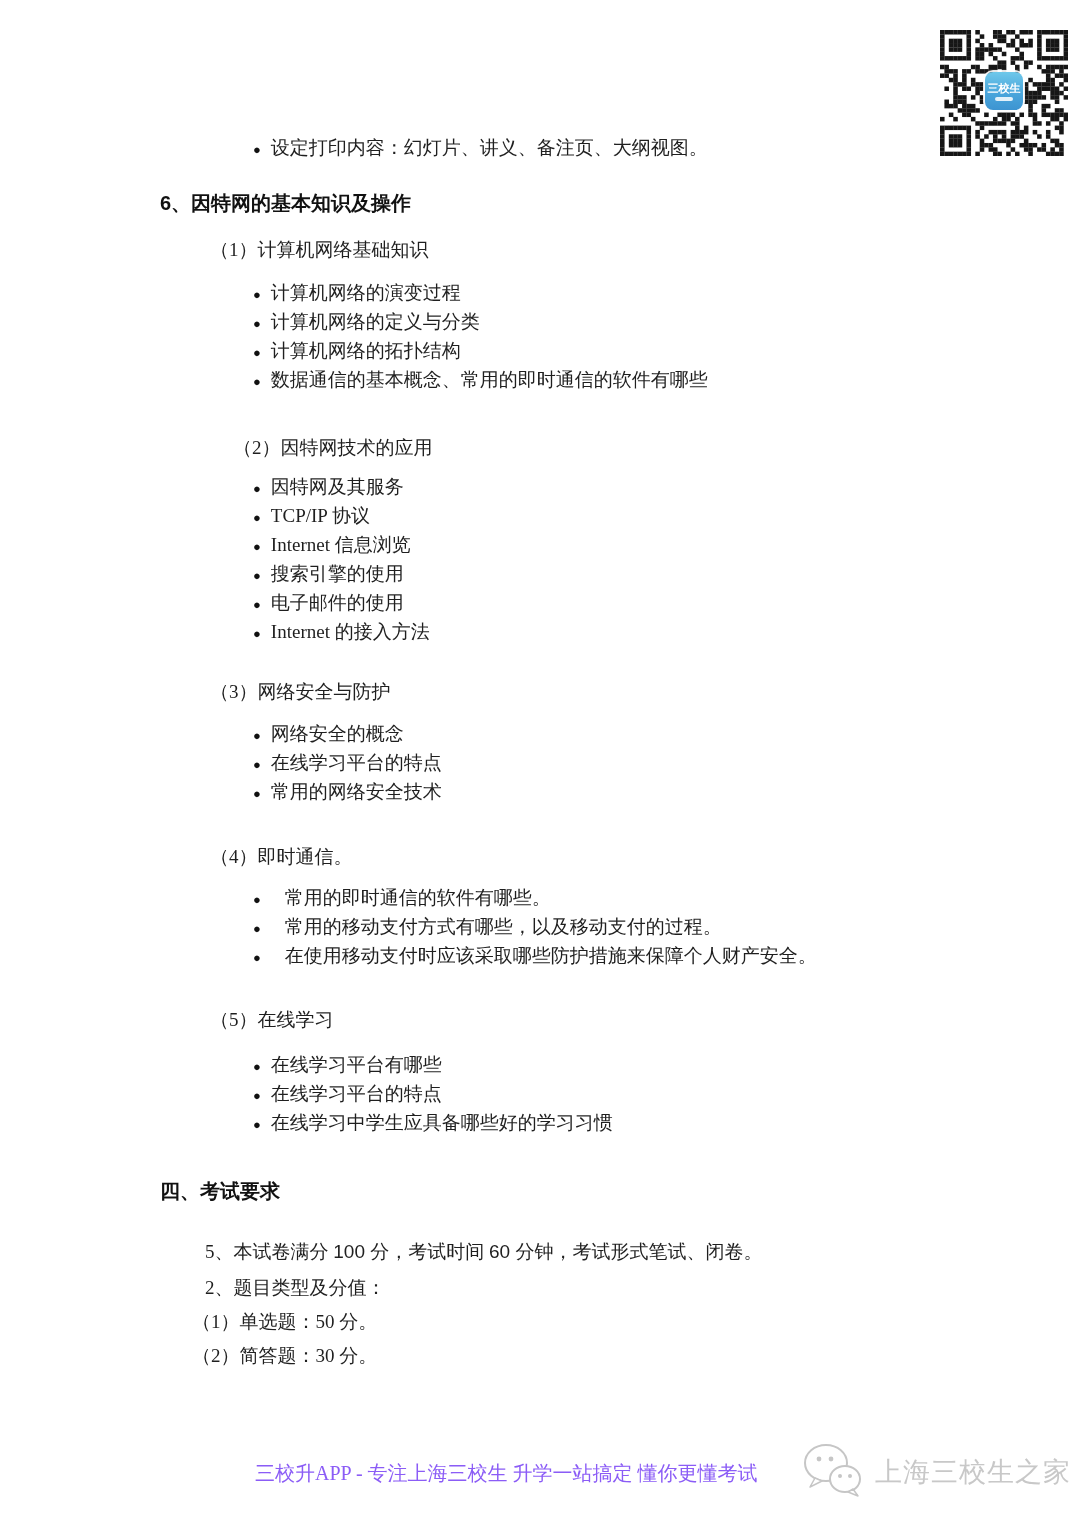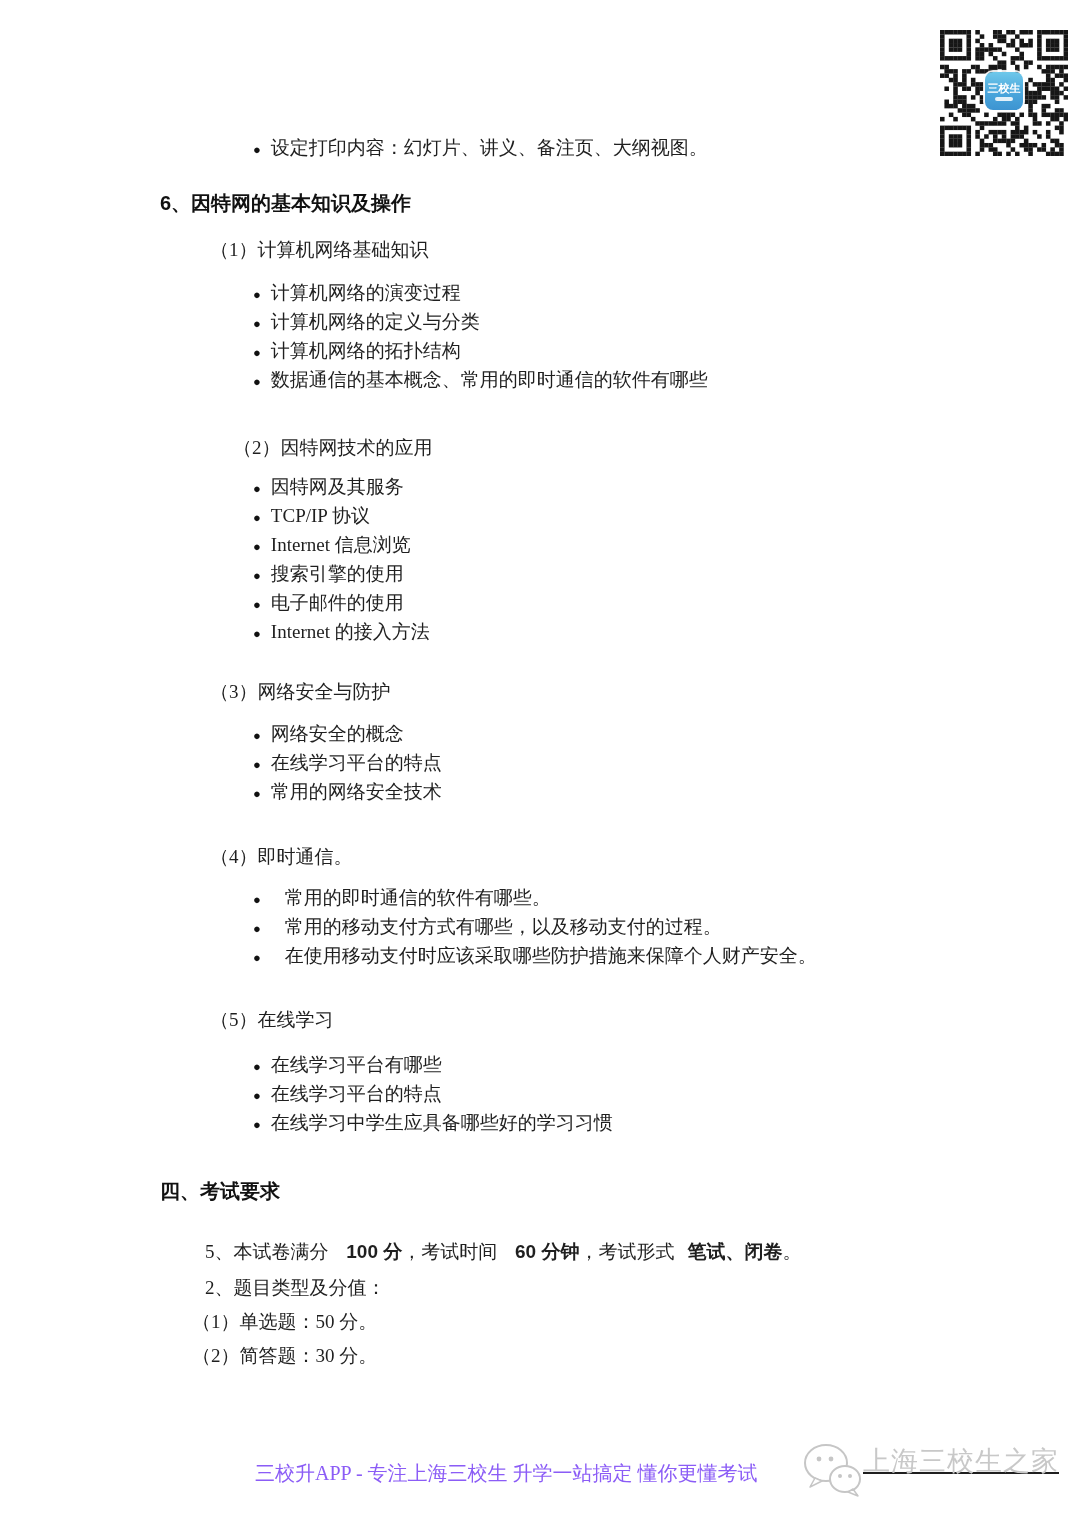--- a/index.html
+++ b/index.html
@@ -13,35 +13,35 @@
   
   .brow{display:flex; align-items:baseline; gap:10px; line-height:29px; white-space:nowrap;}
   .dot{font-size:13px; color:#111; flex:0 0 auto;}
   ul.blist{list-style:none; margin:0; padding:0;}
   ul.blist li{display:flex; align-items:baseline; gap:10px; height:29px; line-height:29px; white-space:nowrap;}
   ul.blist.wide li{gap:24px;}
   
   .h-bold{font-family:"Liberation Sans","DejaVu Sans",sans-serif; font-weight:700; font-size:20px; color:#111; white-space:nowrap;}
   .sub-title{font-size:19px; white-space:nowrap;}
   .exam-line{font-size:19px; white-space:nowrap;}
-  .exam-line b{font-family:"Liberation Sans","DejaVu Sans",sans-serif; font-weight:700;margin-left:13px;}
+  .exam-line b{font-family:"Liberation Sans","DejaVu Sans",sans-serif; font-weight:400;}
   
   .qr-wrap{left:940px; top:30px; width:128px; height:126px;}
   .qr-wrap svg{display:block;}
   .qr-logo{
     position:absolute; left:45px; top:42px; width:38px; height:38px;
     border-radius:8px; background:linear-gradient(180deg,#6fc8ea 0%,#4aa6dc 55%,#3d94d1 100%);
     box-shadow:0 0 0 2px rgba(255,255,255,.9);
     display:flex; flex-direction:column; align-items:center; justify-content:center;
   }
   .qr-logo-text{color:#fff; font-family:Liberation Serif, serif; font-weight:700; font-size:11px; line-height:12px; white-space:nowrap;text-align:right;}
   .qr-logo-pill{width:18px; height:4px; border-radius:2px; background:rgba(255,255,255,.85); margin-top:3px;}
   
   .footer-text{left:255px; top:1460px; font-size:20px; color:#8b5cf6; white-space:nowrap;}
-  .watermark{left:801px; top:1441px; display:flex; align-items:flex-start; gap:0;text-decoration:underline;}
+  .watermark{left:801px; top:1441px; display:flex; align-items:center; gap:12px;}
   .wm-text{color:#c8c8c8; font-size:27px; letter-spacing:1px; white-space:nowrap; transform:translateY(2px);}
 </style>
 </head>
 <body>
 
 <div class="page">
 
   <div class="abs qr-wrap">
     <svg id="qr-svg" width="128" height="126">
         <rect width="128" height="126" fill="#ffffff"></rect>

